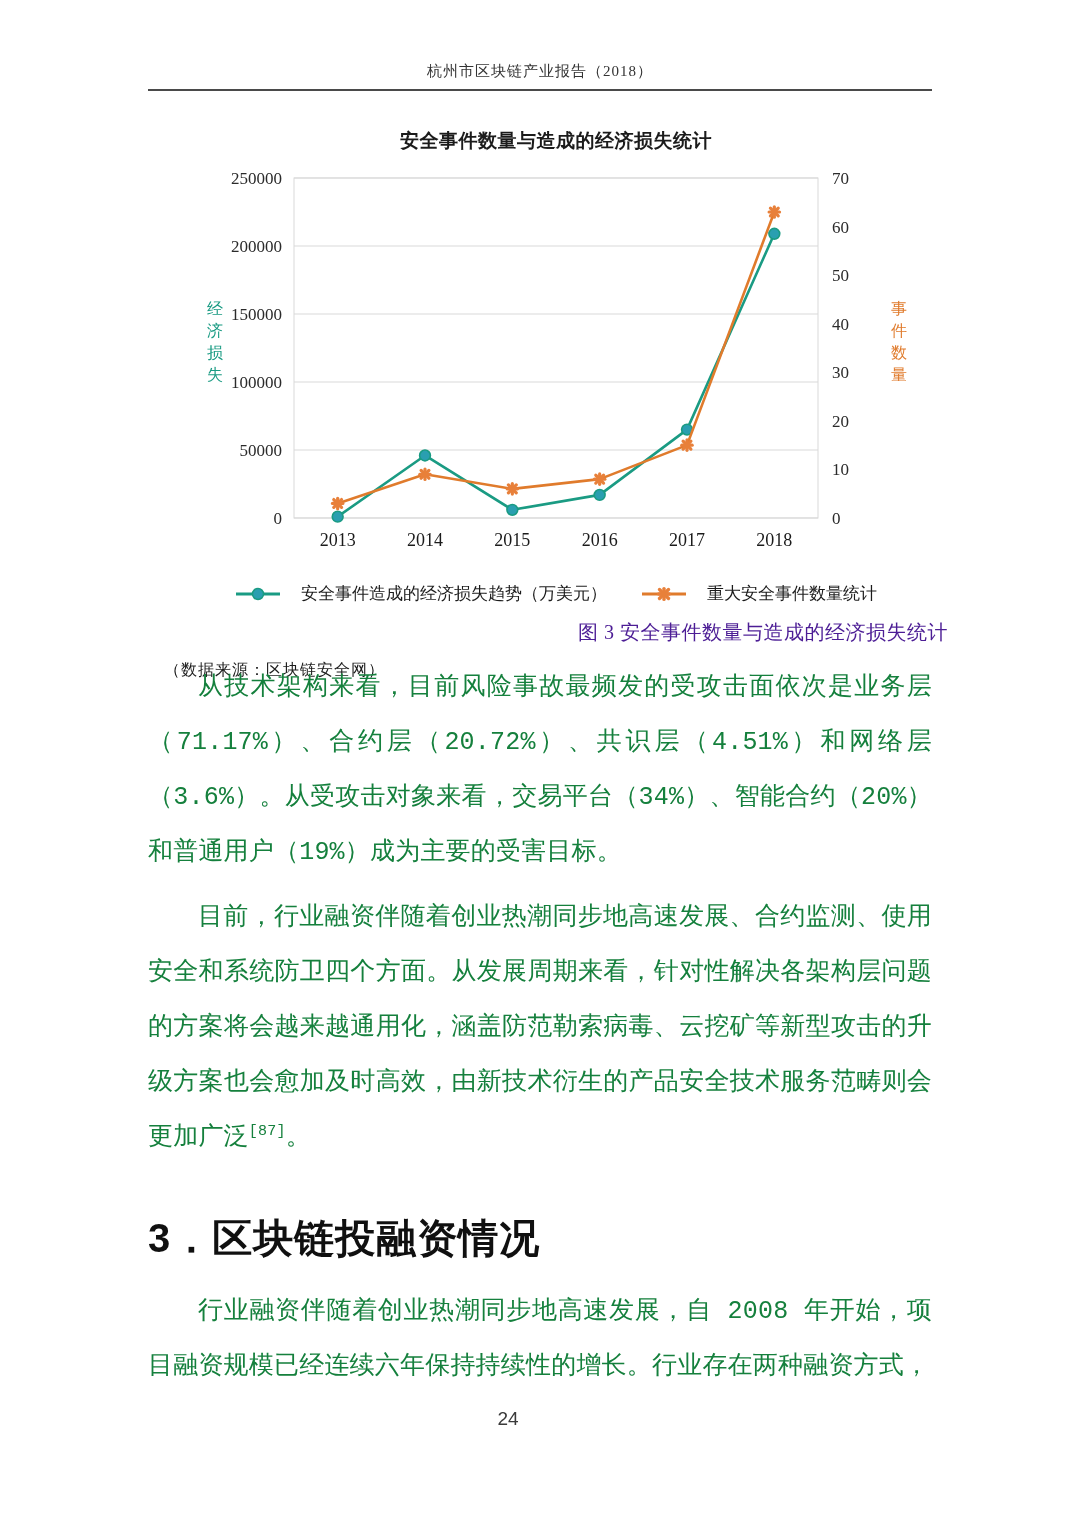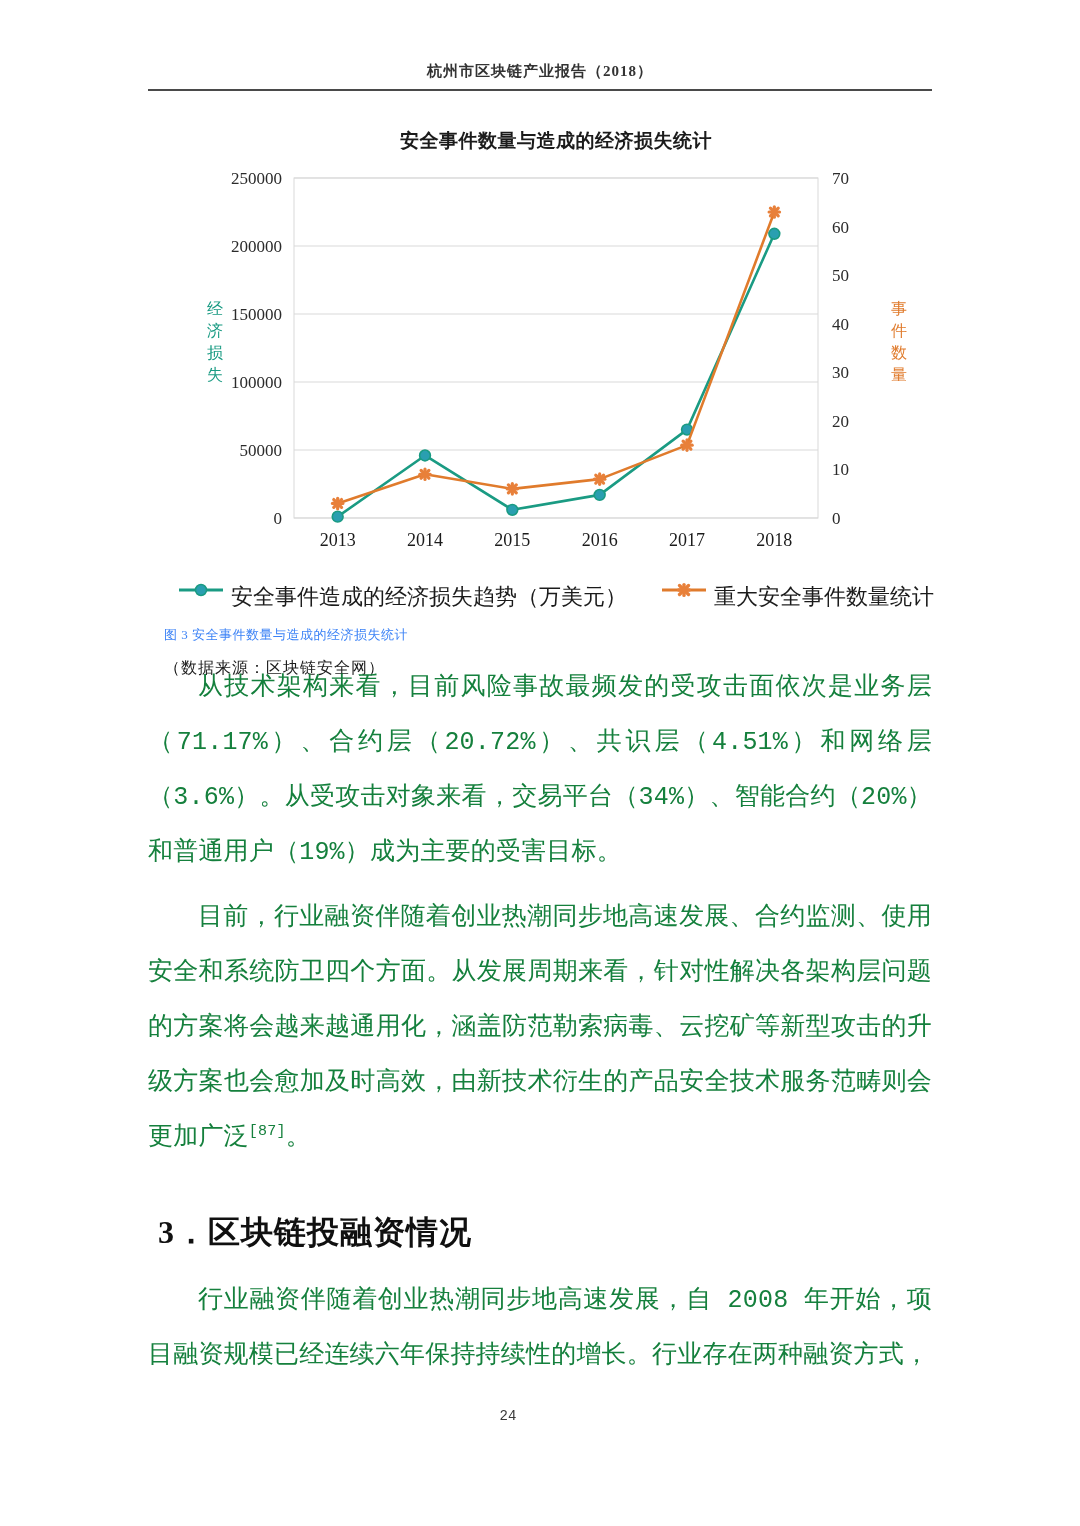--- a/index.html
+++ b/index.html
@@ -27,21 +27,21 @@
   .header-zone {
     position: absolute;
     left: 148px;
     top: 62px;
     width: 784px;
   }
   .header-text {
     text-align: center;
     font-family: "Liberation Serif", "DejaVu Serif", serif;
     font-size: 15px;
-    font-weight: 700;
+    font-weight: 400;
     letter-spacing: 1px;
     color: #333;
     padding-bottom: 8px;
   }
   .header-rule {
     border-bottom: 2.2px solid #4a4a4a;
     width: 100%;
   }
 
   
@@ -86,32 +86,33 @@
   }
   .legend-row {
     display: flex;
     justify-content: center;
     align-items: center;
     gap: 34px;
     margin-top: 2px;
   }
   .legend-entry {
     display: flex;
-    gap: 7px;
-    font-size: 22px;
+    align-items: center;
+    gap: 20px;
+    font-size: 17px;
     color: #1b1b1b;
     font-family: "Liberation Serif", "DejaVu Serif", serif;
   }
   .legend-mark {
     display: block;
   }
   .fig-caption {
-    text-align: left;
-    font-size: 13px;
-    color: #3b82f6;
+    text-align: right;
+    font-size: 20px;
+    color: #4c1d95;
     margin-top: 14px;
     letter-spacing: 0.5px;
   }
   .fig-source {
     text-align: left;
     font-size: 16px;
     color: #1b1b1b;
     margin-top: 14px;
     letter-spacing: 1px;
   }
@@ -134,39 +135,39 @@
     font-family: Liberation Mono, monospace;
     letter-spacing: 0.2px;
   }
   p.para + p.para { margin-top: 10px; }
   sup.cite {
     font-size: 15px;
     vertical-align: super;
     line-height: 0;
   }
   h2.section-heading {
-    font-size: 32px;
+    font-size: 40px;
     font-weight: 700;
-    margin: 46px 0 18px 10px;
+    margin: 46px 0 18px 0;
     color: #101010;
     letter-spacing: 1px;
-    font-family: Liberation Serif, serif;
+    font-family: Liberation Sans, sans-serif;
     text-indent: 0;
   }
 
   
   .page-number {
     position: absolute;
     left: 0;
     top: 1408px;
     width: 1016px;
     text-align: center;
-    font-size: 14px;
+    font-size: 19px;
     color: #3a3a3a;
-    font-family: Liberation Mono, monospace;
+    font-family: Liberation Sans, sans-serif;
   }
 </style>
 </head>
 <body>
 
 <div class="page">
 
   <div class="header-zone">
     <div class="header-text">杭州市区块链产业报告（2018）</div>
     <div class="header-rule"></div>

